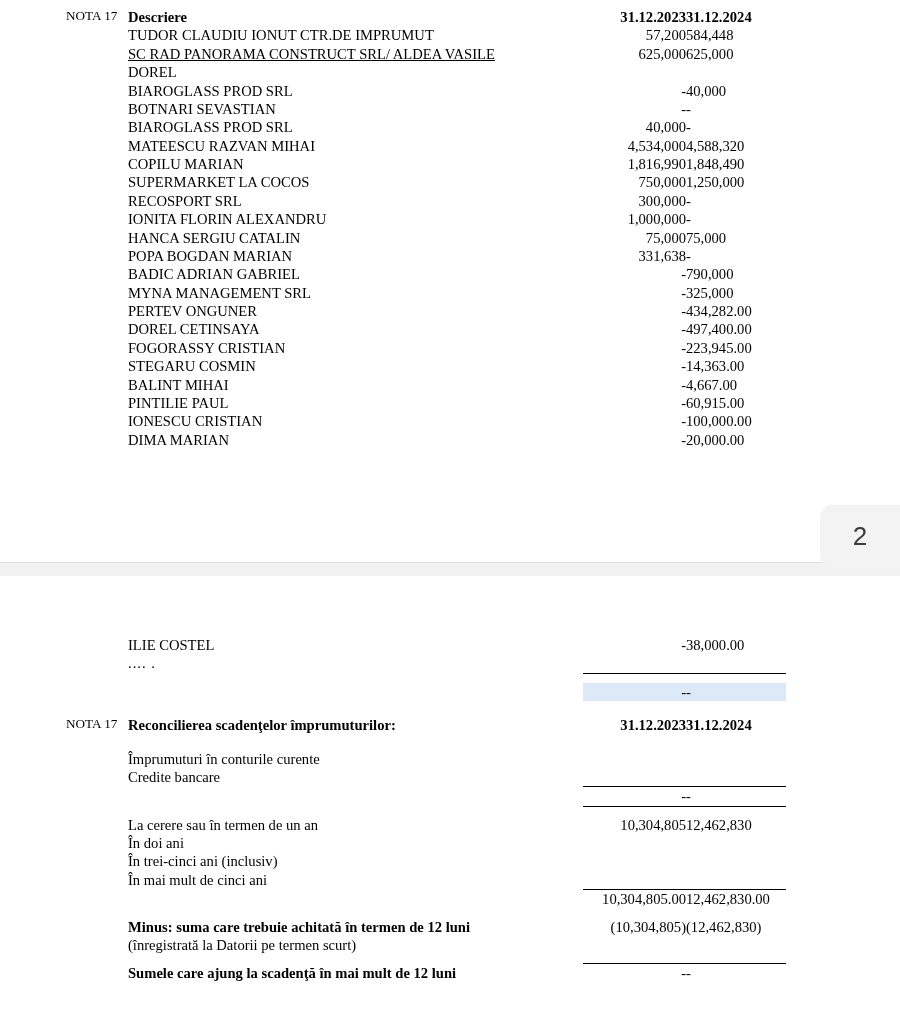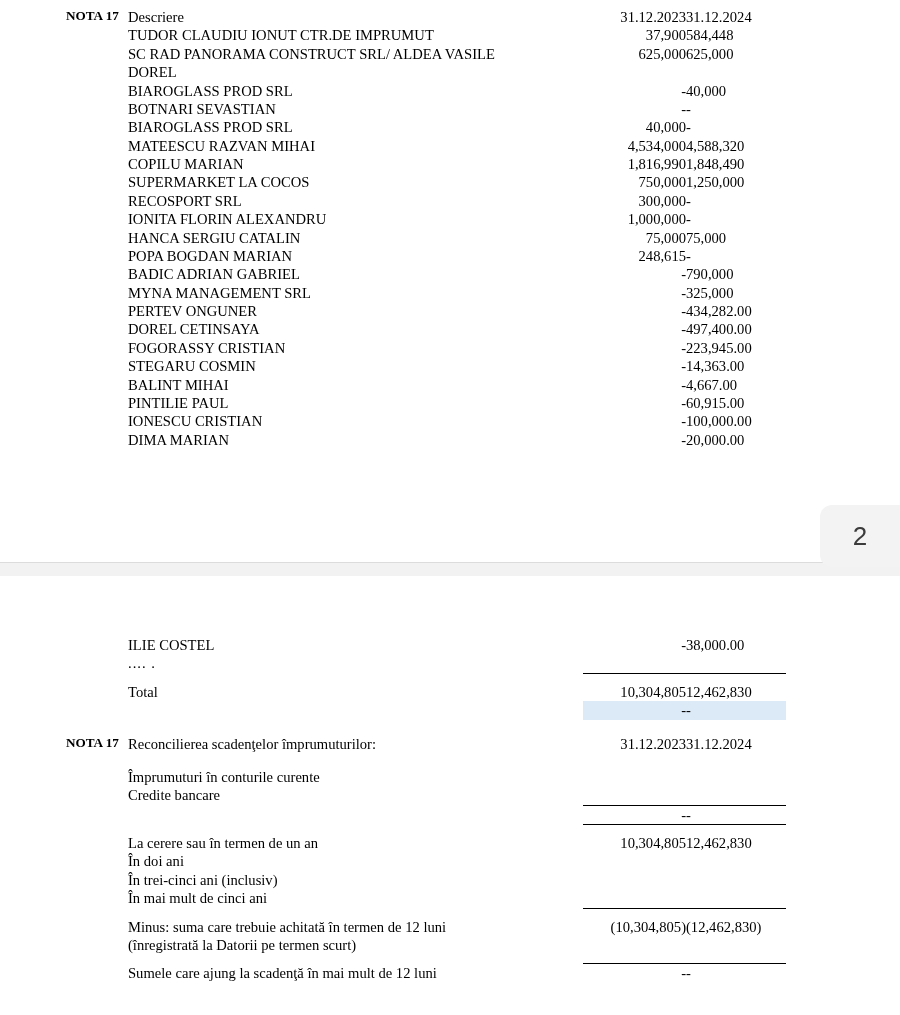--- a/index.html
+++ b/index.html
@@ -71,47 +71,48 @@
     font-size: 14.6px;
     line-height: 1.26;
   }
   .tbl td {
     padding: 0;
     vertical-align: top;
     white-space: nowrap;
   }
   .c-note {
     width: 62px;
-    font-weight: bold;
+    font-weight: normal;
     font-size: 13.2px;
     padding-right: 6px;
     text-align: left;
     margin-top: 12px;
   }
   .c-desc {
     width: 455px;
     padding-right: 8px;
   }
   .c-v1 {
     width: 103px;
     text-align: right;
     padding-right: 10px;
   }
   .c-v2 {
     width: 100px;
     text-align: left;
   }
-  .bold { font-weight: normal; }
+  .bold { font-weight: bold; }
   .ital { font-style: italic; }
 
   
   .justified {
     display: flex;
     justify-content: space-between;
     width: 418px;
+    text-decoration: underline;
   }
 
   
   #tbl-note17a {
     left: 66px;
     top: 8px;
   }
   #tbl-note17a .c-desc { width: 455px; }
 
   
@@ -154,21 +155,21 @@
         <tr>
       <td class="c-note">NOTA 17</td>
       <td class="c-desc bold">Descriere</td>
       <td class="c-v1 bold">31.12.2023</td>
       <td class="c-v2 bold">31.12.2024</td>
     </tr>
 
     <tr>
       <td class="c-note"></td>
       <td class="c-desc">TUDOR CLAUDIU IONUT CTR.DE IMPRUMUT</td>
-      <td class="c-v1">37,900</td>
+      <td class="c-v1">57,200</td>
       <td class="c-v2">584,448</td>
     </tr>
 
     <tr>
       <td class="c-note"></td>
       <td class="c-desc">
         <span class="justified">SC  RAD   PANORAMA  CONSTRUCT  SRL/  ALDEA  VASILE</span>
       </td>
       <td class="c-v1">625,000</td>
       <td class="c-v2">625,000</td>
@@ -230,21 +231,21 @@
     </tr>
     <tr>
       <td class="c-note"></td>
       <td class="c-desc">HANCA SERGIU CATALIN</td>
       <td class="c-v1">75,000</td>
       <td class="c-v2">75,000</td>
     </tr>
     <tr>
       <td class="c-note"></td>
       <td class="c-desc">POPA BOGDAN MARIAN</td>
-      <td class="c-v1">248,615</td>
+      <td class="c-v1">331,638</td>
       <td class="c-v2">-</td>
     </tr>
     <tr>
       <td class="c-note"></td>
       <td class="c-desc">BADIC ADRIAN GABRIEL</td>
       <td class="c-v1">-</td>
       <td class="c-v2">790,000</td>
     </tr>
     <tr>
       <td class="c-note"></td>
@@ -324,26 +325,20 @@
       <td class="c-v1 ln-wrap">
             <span class="ln"></span>
           </td>
       <td class="c-v2 ln-wrap">
             <span class="ln"></span>
           </td>
     </tr>
     <tr>
           <td colspan="4" class="spacer-sm"></td>
         </tr>
-    <tr>
-      <td class="c-note"></td>
-      <td class="c-desc bold">Total</td>
-      <td class="c-v1 bold">10,304,805</td>
-      <td class="c-v2 bold">12,462,830</td>
-    </tr>
     <tr>
       <td class="c-note"></td>
       <td class="c-desc"></td>
       <td class="c-v1 hl">-</td>
       <td class="c-v2 hl">-</td>
     </tr>
 
     <tr>
           <td colspan="4" class="spacer-md"></td>
         </tr>
@@ -429,20 +424,26 @@
     <tr>
       <td class="c-note"></td>
       <td class="c-desc"></td>
       <td class="c-v1 ln-wrap">
             <span class="ln"></span>
           </td>
       <td class="c-v2 ln-wrap">
             <span class="ln"></span>
           </td>
     </tr>
+    <tr>
+      <td class="c-note"></td>
+      <td class="c-desc"></td>
+      <td class="c-v1">10,304,805.00</td>
+      <td class="c-v2">12,462,830.00</td>
+    </tr>
 
     <tr>
           <td colspan="4" class="spacer-sm"></td>
         </tr>
 
     <tr>
       <td class="c-note"></td>
       <td class="c-desc bold">Minus: suma care trebuie achitată în termen de 12 luni</td>
       <td class="c-v1">(10,304,805)</td>
       <td class="c-v2">(12,462,830)</td>

